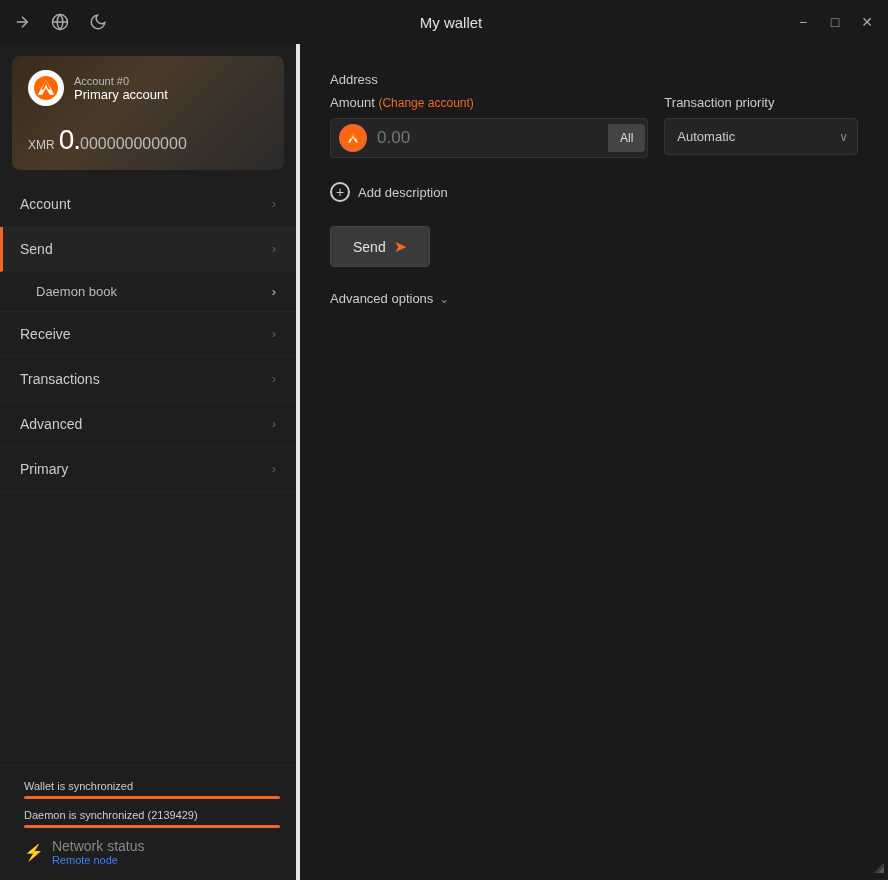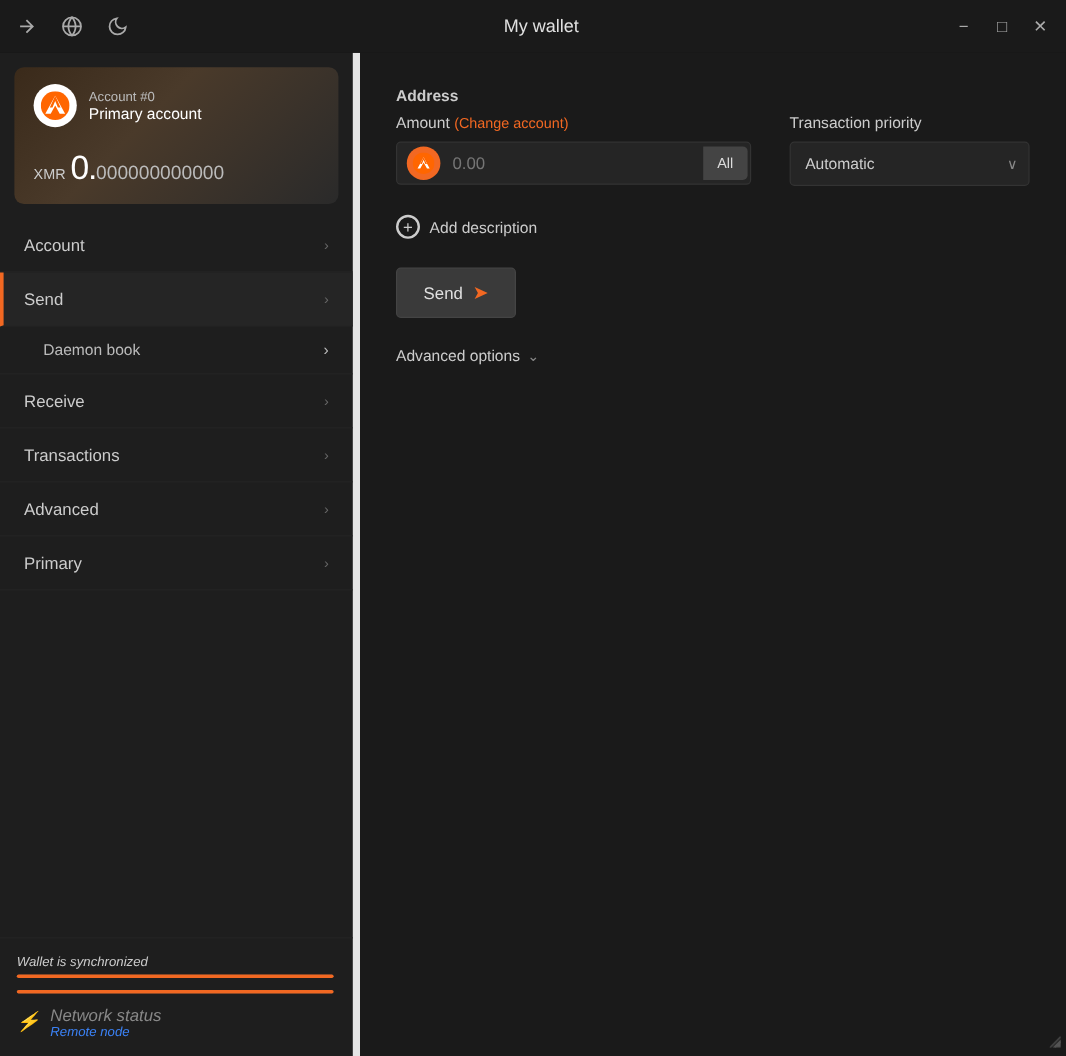--- a/index.html
+++ b/index.html
@@ -67,21 +67,21 @@
       overflow: hidden;
     }
 
     
     .sidebar {
       width: 300px;
       background: #1e1e1e;
       display: flex;
       flex-direction: column;
       flex-shrink: 0;
-      border-right: 6px solid #e5e5e5;
+      border-right: 4px solid #e5e5e5;
     }
 
     
     .account-card {
       margin: 12px;
       background: linear-gradient(135deg, #3a2a1a 0%, #4a3a2a 40%, #2a2a2a 100%);
       border-radius: 8px;
       padding: 14px 16px;
       cursor: pointer;
       position: relative;
@@ -166,23 +166,22 @@
       justify-content: space-between;
       padding: 12px 20px 12px 36px;
       cursor: pointer;
       font-size: 13px;
       color: #bbb;
       border-bottom: 1px solid #252525;
     }
 
     
     .sidebar-bottom {
-      padding: 14px 16px 14px 14px;
+      padding: 14px 16px 14px 24px;
       border-top: 1px solid #252525;
-      font-style: italic;
     }
     .sync-label {
       font-size: 11px;
       color: #ccc;
       margin-bottom: 4px;
     }
     .sync-bar {
       height: 3px;
       background: #333;
       border-radius: 2px;
@@ -224,21 +223,20 @@
       flex: 1;
       background: #1a1a1a;
       padding: 28px 30px;
       overflow-y: auto;
     }
 
     .field-label {
       font-size: 13px;
       color: #ccc;
       margin-bottom: 8px;
-      font-weight: bold;
     }
 
     .address-input-wrapper {
       display: flex;
       align-items: center;
       background: #252525;
       border: 1px solid #333;
       border-radius: 4px;
       margin-bottom: 24px;
     }
@@ -260,21 +258,21 @@
       cursor: pointer;
       color: #aaa;
       border-radius: 0 4px 4px 0;
       display: flex;
       align-items: center;
       justify-content: center;
     }
 
     .amount-section {
       display: flex;
-      gap: 32px;
+      gap: 16px;
       align-items: flex-start;
       margin-bottom: 24px;
     }
     .amount-group {
       flex: 1;
     }
     .amount-label {
       font-size: 13px;
       color: #ccc;
       margin-bottom: 8px;
@@ -301,21 +299,21 @@
       align-items: center;
       justify-content: center;
       flex-shrink: 0;
     }
     .amount-input {
       flex: 1;
       background: transparent;
       border: none;
       outline: none;
       color: #666;
-      font-size: 14px;
+      font-size: 17px;
       padding: 9px 10px;
     }
     .all-btn {
       background: #444;
       border: none;
       color: #ddd;
       padding: 7px 12px;
       cursor: pointer;
       font-size: 12px;
       border-radius: 0 4px 4px 0;
@@ -503,20 +501,21 @@
         <span>Primary</span>
         <span class="chevron">›</span>
       </div>
     </div>
 
     <div class="sidebar-bottom">
       <div class="sync-label">Wallet is synchronized</div>
       <div class="sync-bar">
         <div class="sync-bar-fill"></div>
       </div>
+      <div class="daemon-label">Daemon is synchronized (2139429)</div>
       <div class="sync-bar">
         <div class="sync-bar-fill"></div>
       </div>
       <div class="network-status">
         <div class="network-icon">⚡</div>
         <div class="network-text-group">
           <div class="network-label">Network status</div>
           <div class="network-value">Remote node</div>
         </div>
       </div>

